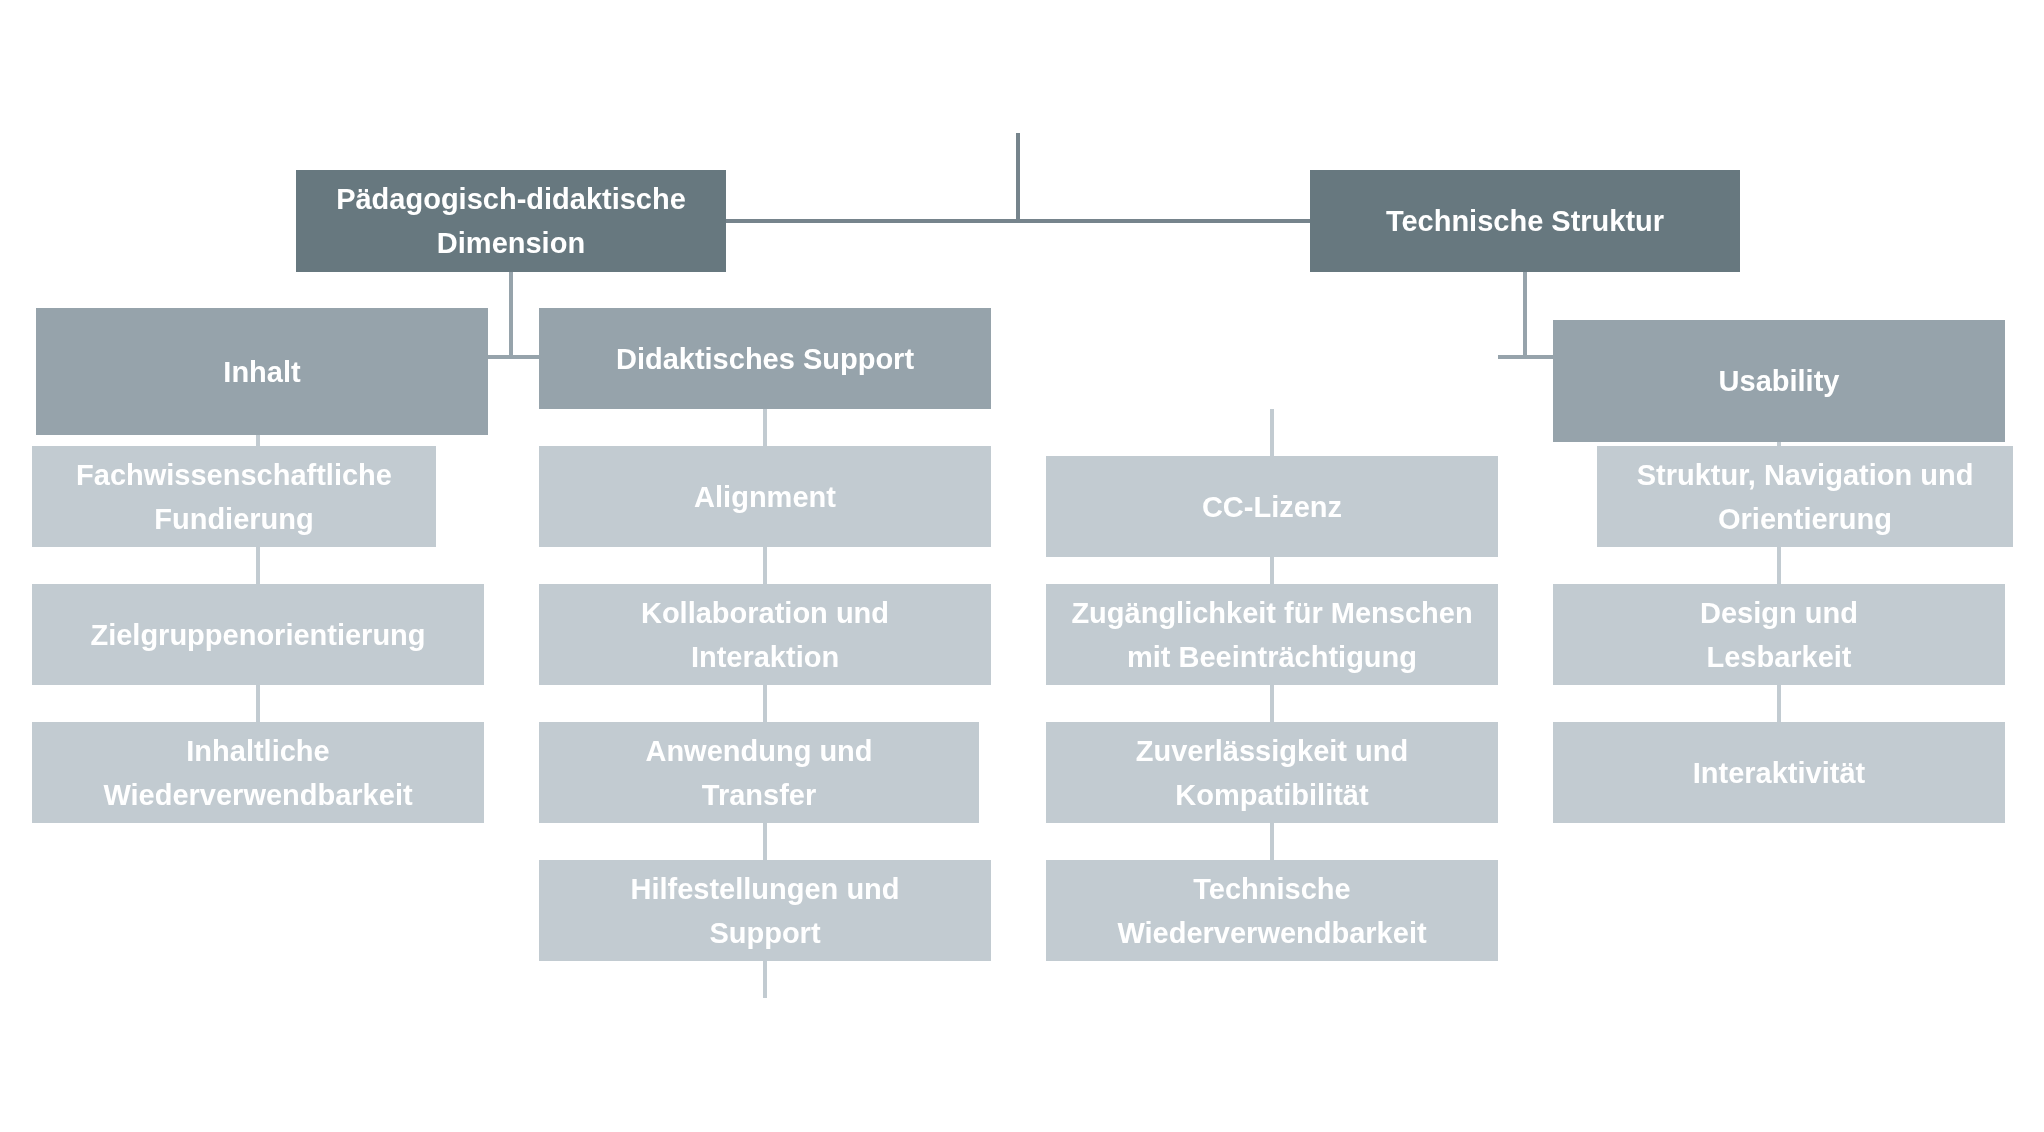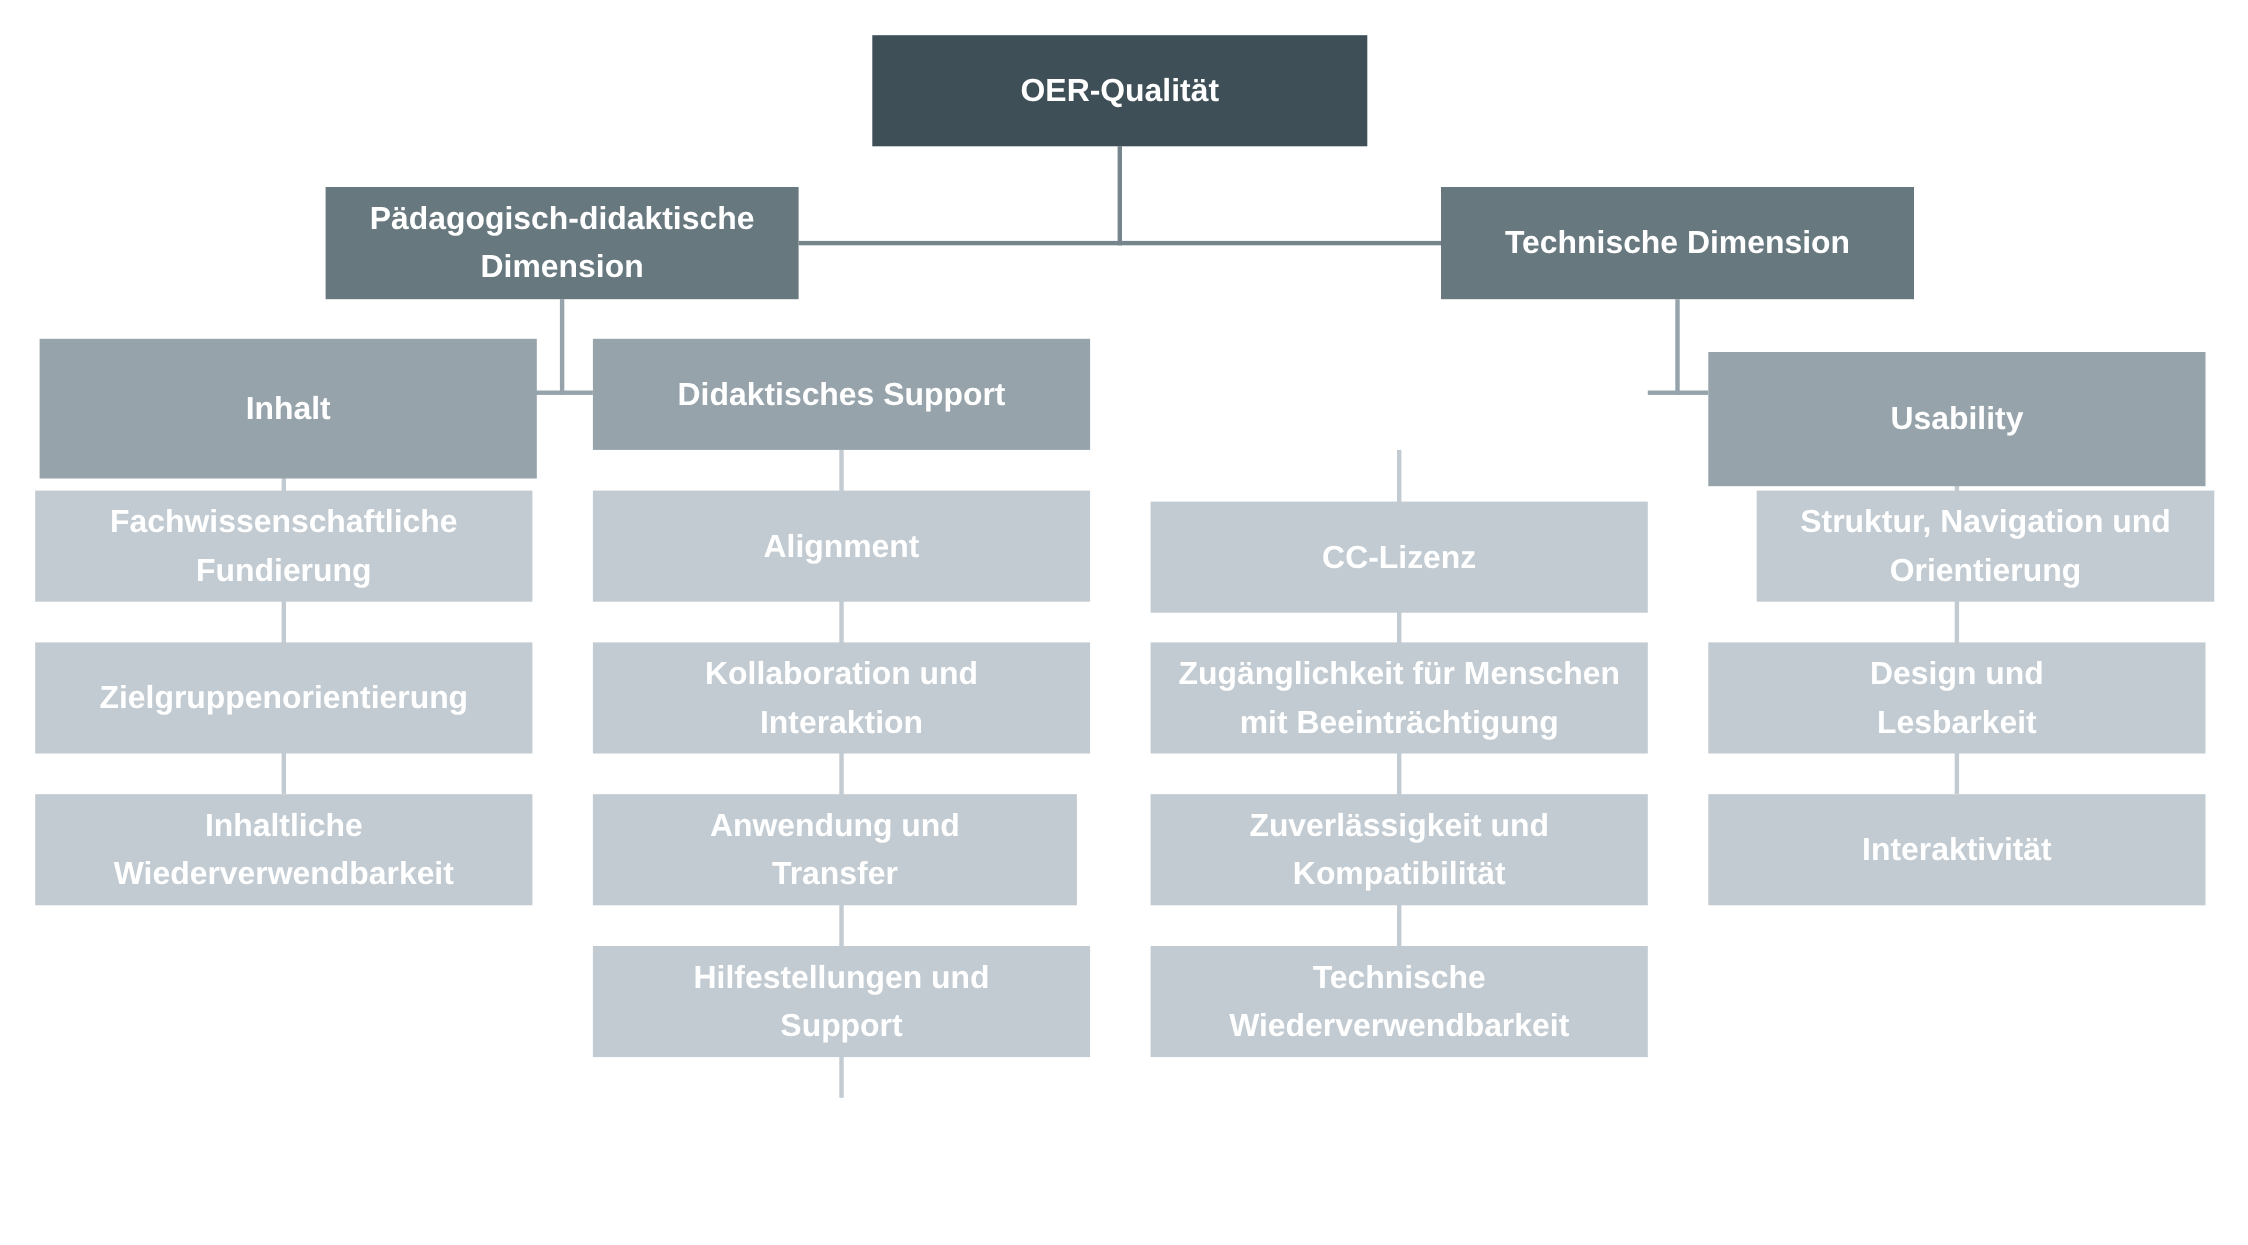--- a/index.html
+++ b/index.html
@@ -54,28 +54,27 @@
   <div class="line line-mid" style="left:484px;top:355px;width:55px;height:4px"></div>
 
   <div class="line line-mid" style="left:1523px;top:272px;width:4px;height:87px"></div>
   <div class="line line-mid" style="left:1498px;top:355px;width:55px;height:4px"></div>
 
   <div class="line line-light" style="left:256px;top:409px;width:4px;height:313px"></div>
   <div class="line line-light" style="left:763px;top:409px;width:4px;height:589px"></div>
   <div class="line line-light" style="left:1270px;top:409px;width:4px;height:451px"></div>
   <div class="line line-light" style="left:1777px;top:409px;width:4px;height:313px"></div>
 
-  <div class="box b-root" style="left:793px;top:32px;width:450px;height:101px">OER-Qualität</div>
 
   <div class="box b-dim" style="left:296px;top:170px;width:430px;height:102px">Pädagogisch-didaktische
 Dimension</div>
-  <div class="box b-dim" style="left:1310px;top:170px;width:430px;height:102px">Technische Dimension</div>
+  <div class="box b-dim" style="left:1310px;top:170px;width:430px;height:102px">Technische Struktur</div>
 
   <div class="box b-cat" style="left:36px;top:308px;width:452px;height:127px">Inhalt</div>
-  <div class="box b-item" style="left:32px;top:446px;width:452px;height:101px">Fachwissenschaftliche
+  <div class="box b-item" style="left:32px;top:446px;width:404px;height:101px">Fachwissenschaftliche
 Fundierung</div>
   <div class="box b-item" style="left:32px;top:584px;width:452px;height:101px">Zielgruppenorientierung</div>
   <div class="box b-item" style="left:32px;top:722px;width:452px;height:101px">Inhaltliche
 Wiederverwendbarkeit</div>
 
   <div class="box b-cat" style="left:539px;top:308px;width:452px;height:101px">Didaktisches Support</div>
   <div class="box b-item" style="left:539px;top:446px;width:452px;height:101px">Alignment</div>
   <div class="box b-item" style="left:539px;top:584px;width:452px;height:101px">Kollaboration und
 Interaktion</div>
   <div class="box b-item" style="left:539px;top:722px;width:440px;height:101px">Anwendung und

